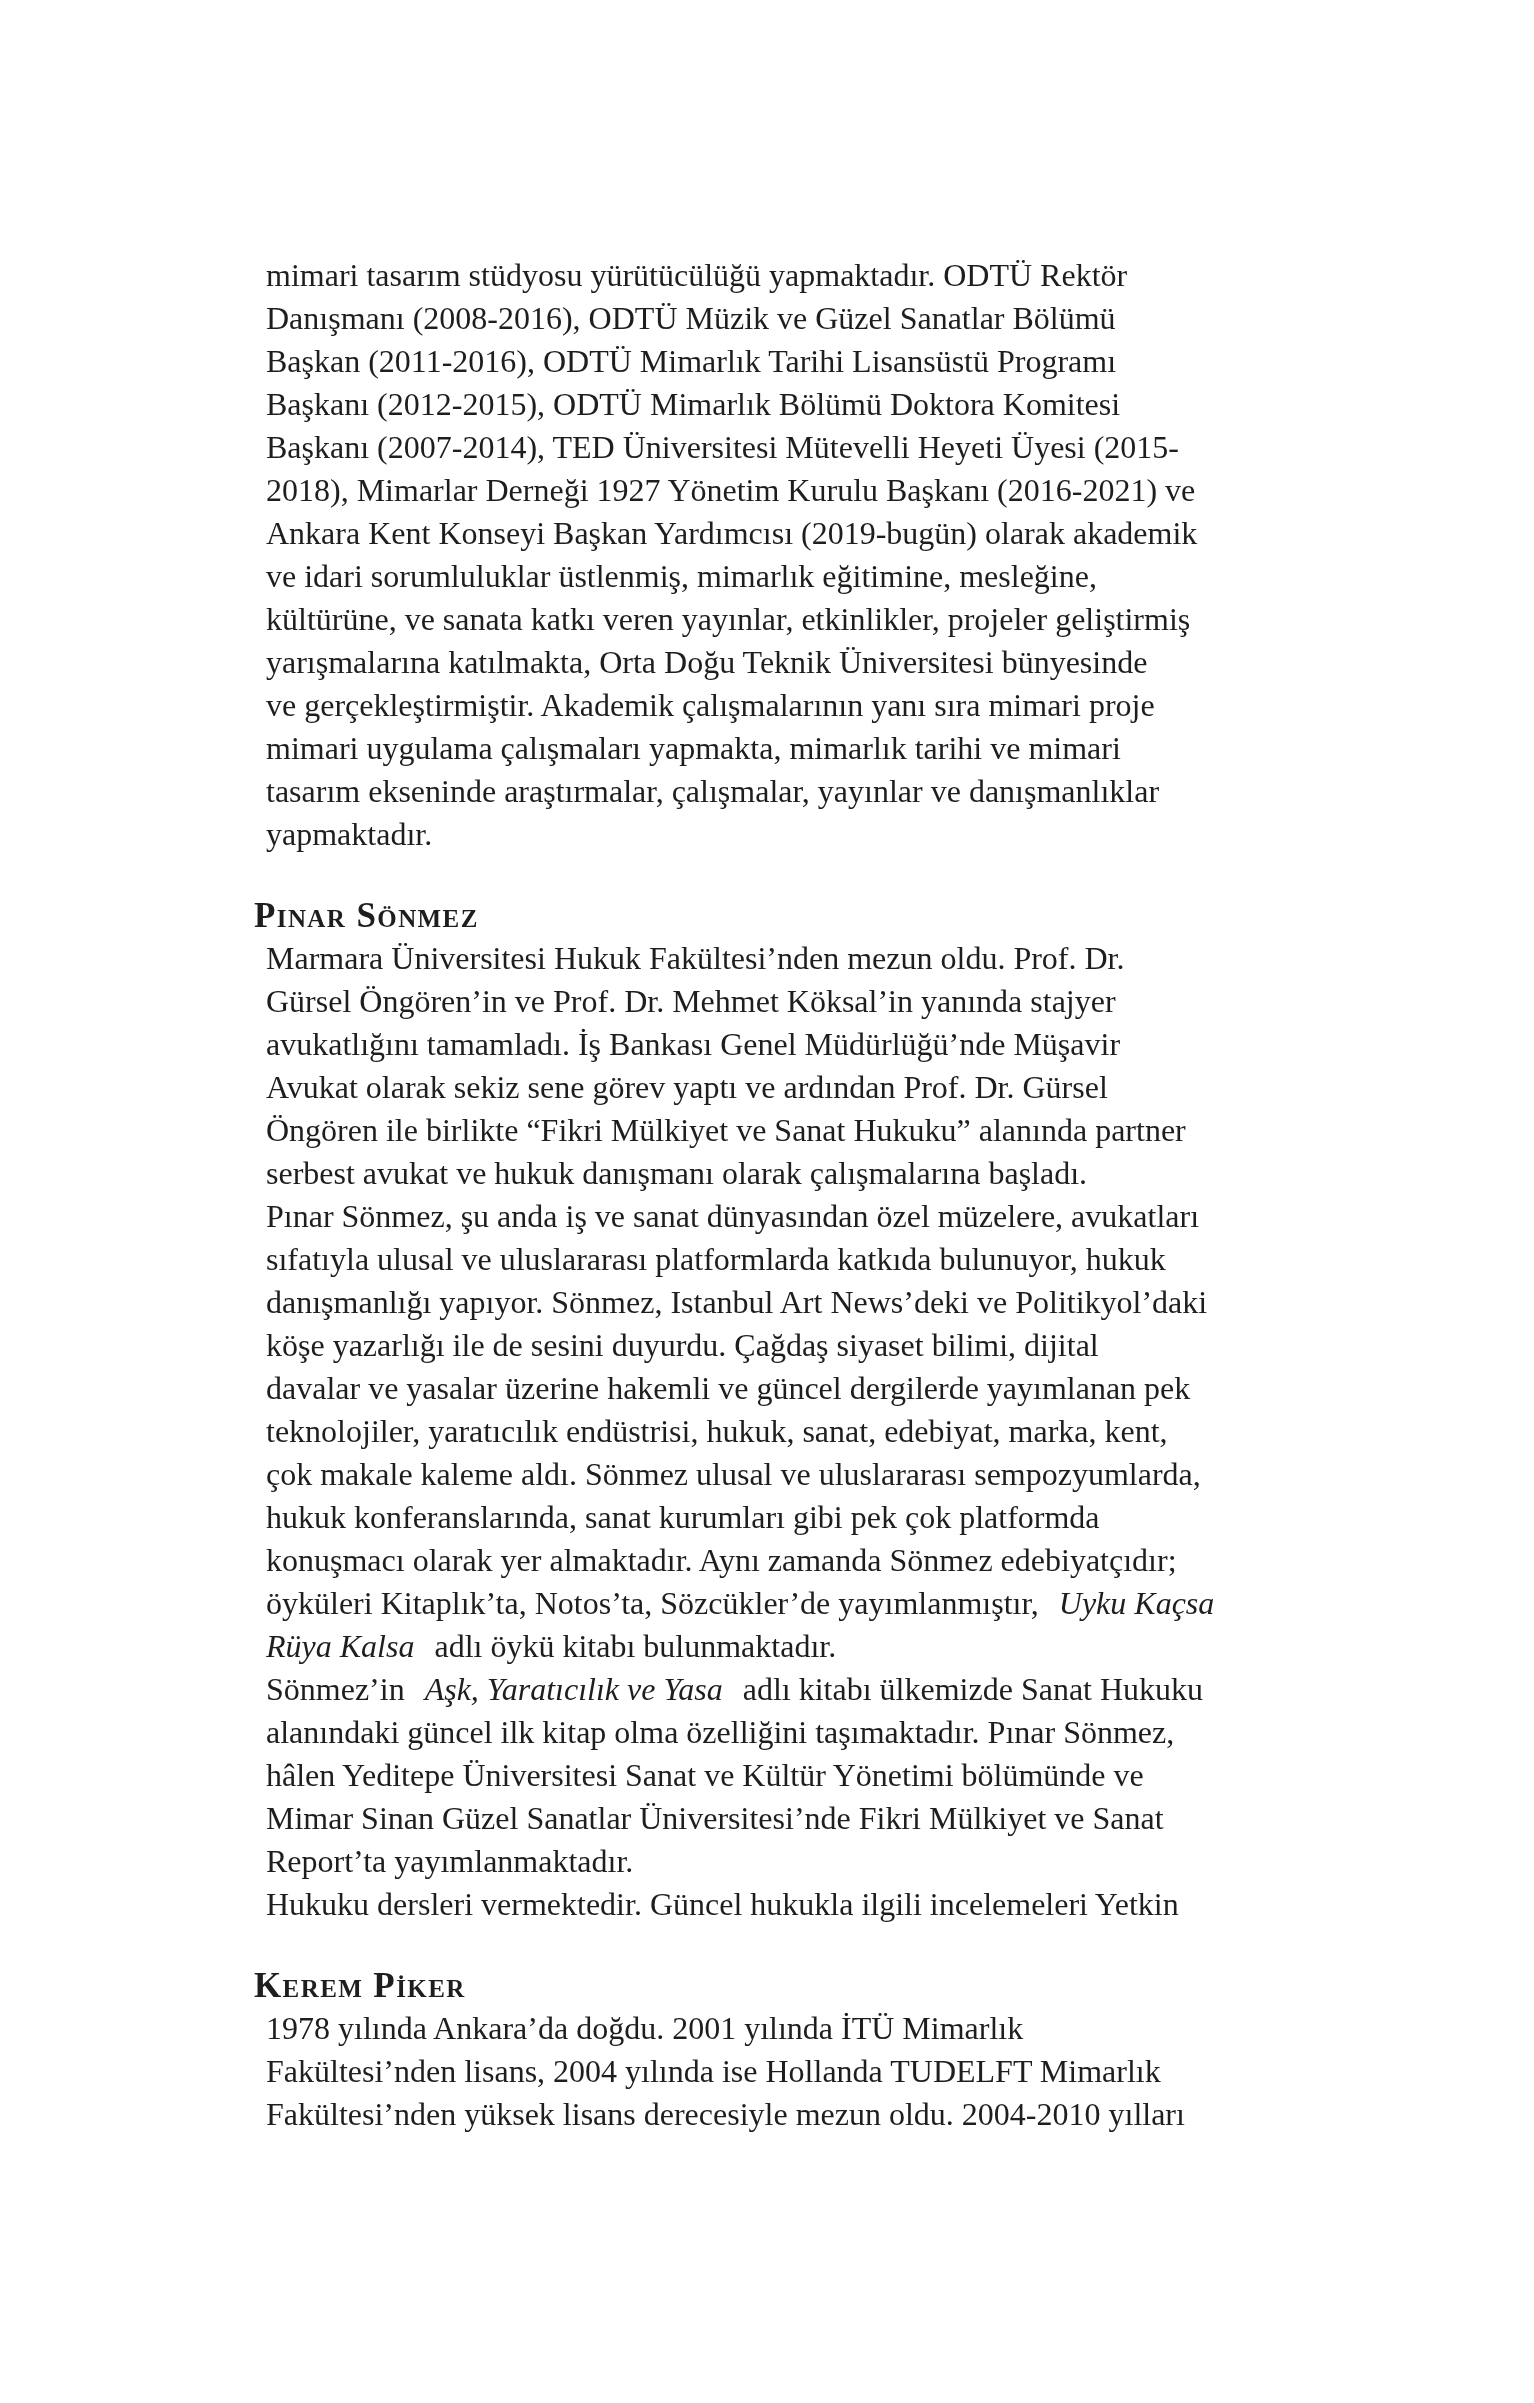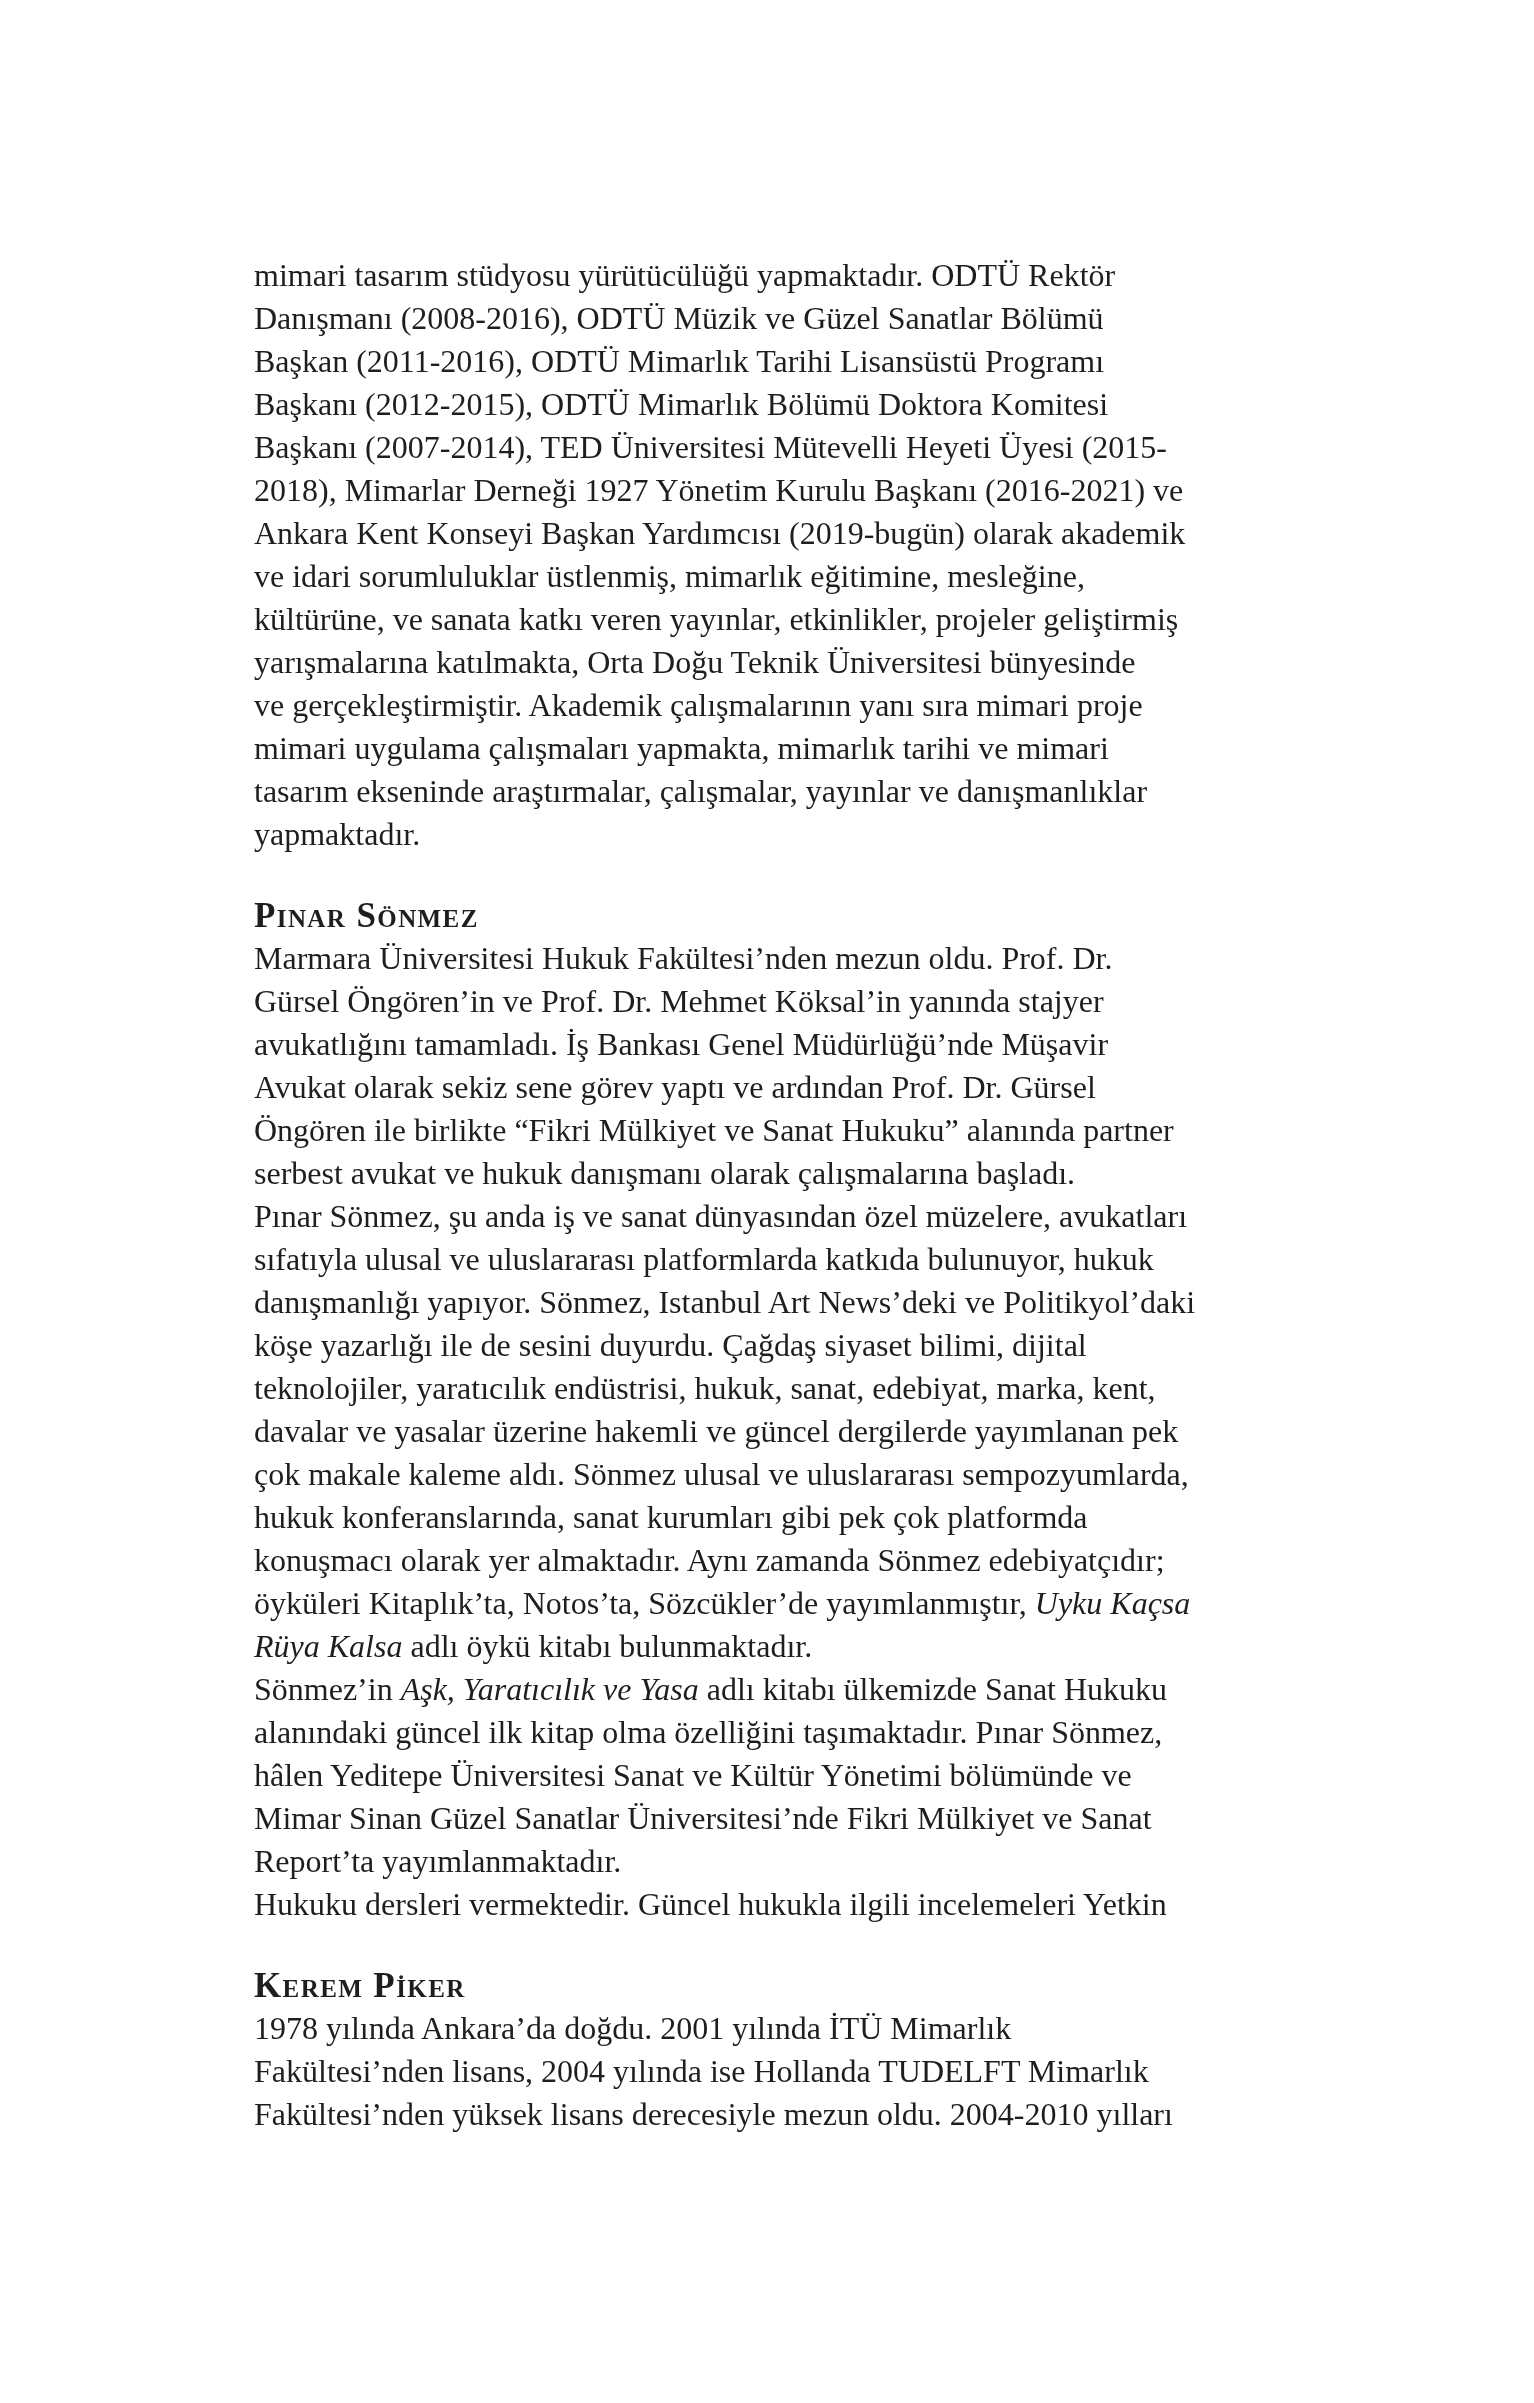--- a/index.html
+++ b/index.html
@@ -16,21 +16,21 @@
   .text-column {
     position: absolute;
     left: 254px;
     top: 254px;
     width: 1083px;
     font-size: 32px;
     line-height: 43px;
   }
   .para { margin: 0; }
   .line { height: 43px; white-space: nowrap; }
-  .seg { display: inline; }
+  .seg { display: inline; margin-left: 12px; }
   .italic { font-style: italic; }
   .heading {
     margin: 0;
     font-size: 35px;
     line-height: 43px;
     font-weight: bold;
     font-variant: small-caps;
     letter-spacing: 1.4px;
   }
   .gap { height: 38px; }
@@ -66,22 +66,22 @@
         <div class="line"><span class="seg">Marmara Üniversitesi Hukuk Fakültesi’nden mezun oldu. Prof. Dr.</span></div>
         <div class="line"><span class="seg">Gürsel Öngören’in ve Prof. Dr. Mehmet Köksal’in yanında stajyer</span></div>
         <div class="line"><span class="seg">avukatlığını tamamladı. İş Bankası Genel Müdürlüğü’nde Müşavir</span></div>
         <div class="line"><span class="seg">Avukat olarak sekiz sene görev yaptı ve ardından Prof. Dr. Gürsel</span></div>
         <div class="line"><span class="seg">Öngören ile birlikte “Fikri Mülkiyet ve Sanat Hukuku” alanında partner</span></div>
         <div class="line"><span class="seg">serbest avukat ve hukuk danışmanı olarak çalışmalarına başladı.</span></div>
         <div class="line"><span class="seg">Pınar Sönmez, şu anda iş ve sanat dünyasından özel müzelere, avukatları</span></div>
         <div class="line"><span class="seg">sıfatıyla ulusal ve uluslararası platformlarda katkıda bulunuyor, hukuk</span></div>
         <div class="line"><span class="seg">danışmanlığı yapıyor. Sönmez, Istanbul Art News’deki ve Politikyol’daki</span></div>
         <div class="line"><span class="seg">köşe yazarlığı ile de sesini duyurdu. Çağdaş siyaset bilimi, dijital</span></div>
+        <div class="line"><span class="seg">davalar ve yasalar üzerine hakemli ve güncel dergilerde yayımlanan pek</span></div>
         <div class="line"><span class="seg">teknolojiler, yaratıcılık endüstrisi, hukuk, sanat, edebiyat, marka, kent,</span></div>
-        <div class="line"><span class="seg">davalar ve yasalar üzerine hakemli ve güncel dergilerde yayımlanan pek</span></div>
         <div class="line"><span class="seg">çok makale kaleme aldı. Sönmez ulusal ve uluslararası sempozyumlarda,</span></div>
         <div class="line"><span class="seg">hukuk konferanslarında, sanat kurumları gibi pek çok platformda</span></div>
         <div class="line"><span class="seg">konuşmacı olarak yer almaktadır. Aynı zamanda Sönmez edebiyatçıdır;</span></div>
         <div class="line"><span class="seg">öyküleri Kitaplık’ta, Notos’ta, Sözcükler’de yayımlanmıştır, </span><span class="seg italic">Uyku Kaçsa</span></div>
         <div class="line"><span class="seg italic">Rüya Kalsa</span><span class="seg"> adlı öykü kitabı bulunmaktadır.</span></div>
         <div class="line"><span class="seg">Sönmez’in </span><span class="seg italic">Aşk, Yaratıcılık ve Yasa</span><span class="seg"> adlı kitabı ülkemizde Sanat Hukuku</span></div>
         <div class="line"><span class="seg">alanındaki güncel ilk kitap olma özelliğini taşımaktadır. Pınar Sönmez,</span></div>
         <div class="line"><span class="seg">hâlen Yeditepe Üniversitesi Sanat ve Kültür Yönetimi bölümünde ve</span></div>
         <div class="line"><span class="seg">Mimar Sinan Güzel Sanatlar Üniversitesi’nde Fikri Mülkiyet ve Sanat</span></div>
         <div class="line"><span class="seg">Report’ta yayımlanmaktadır.</span></div>

